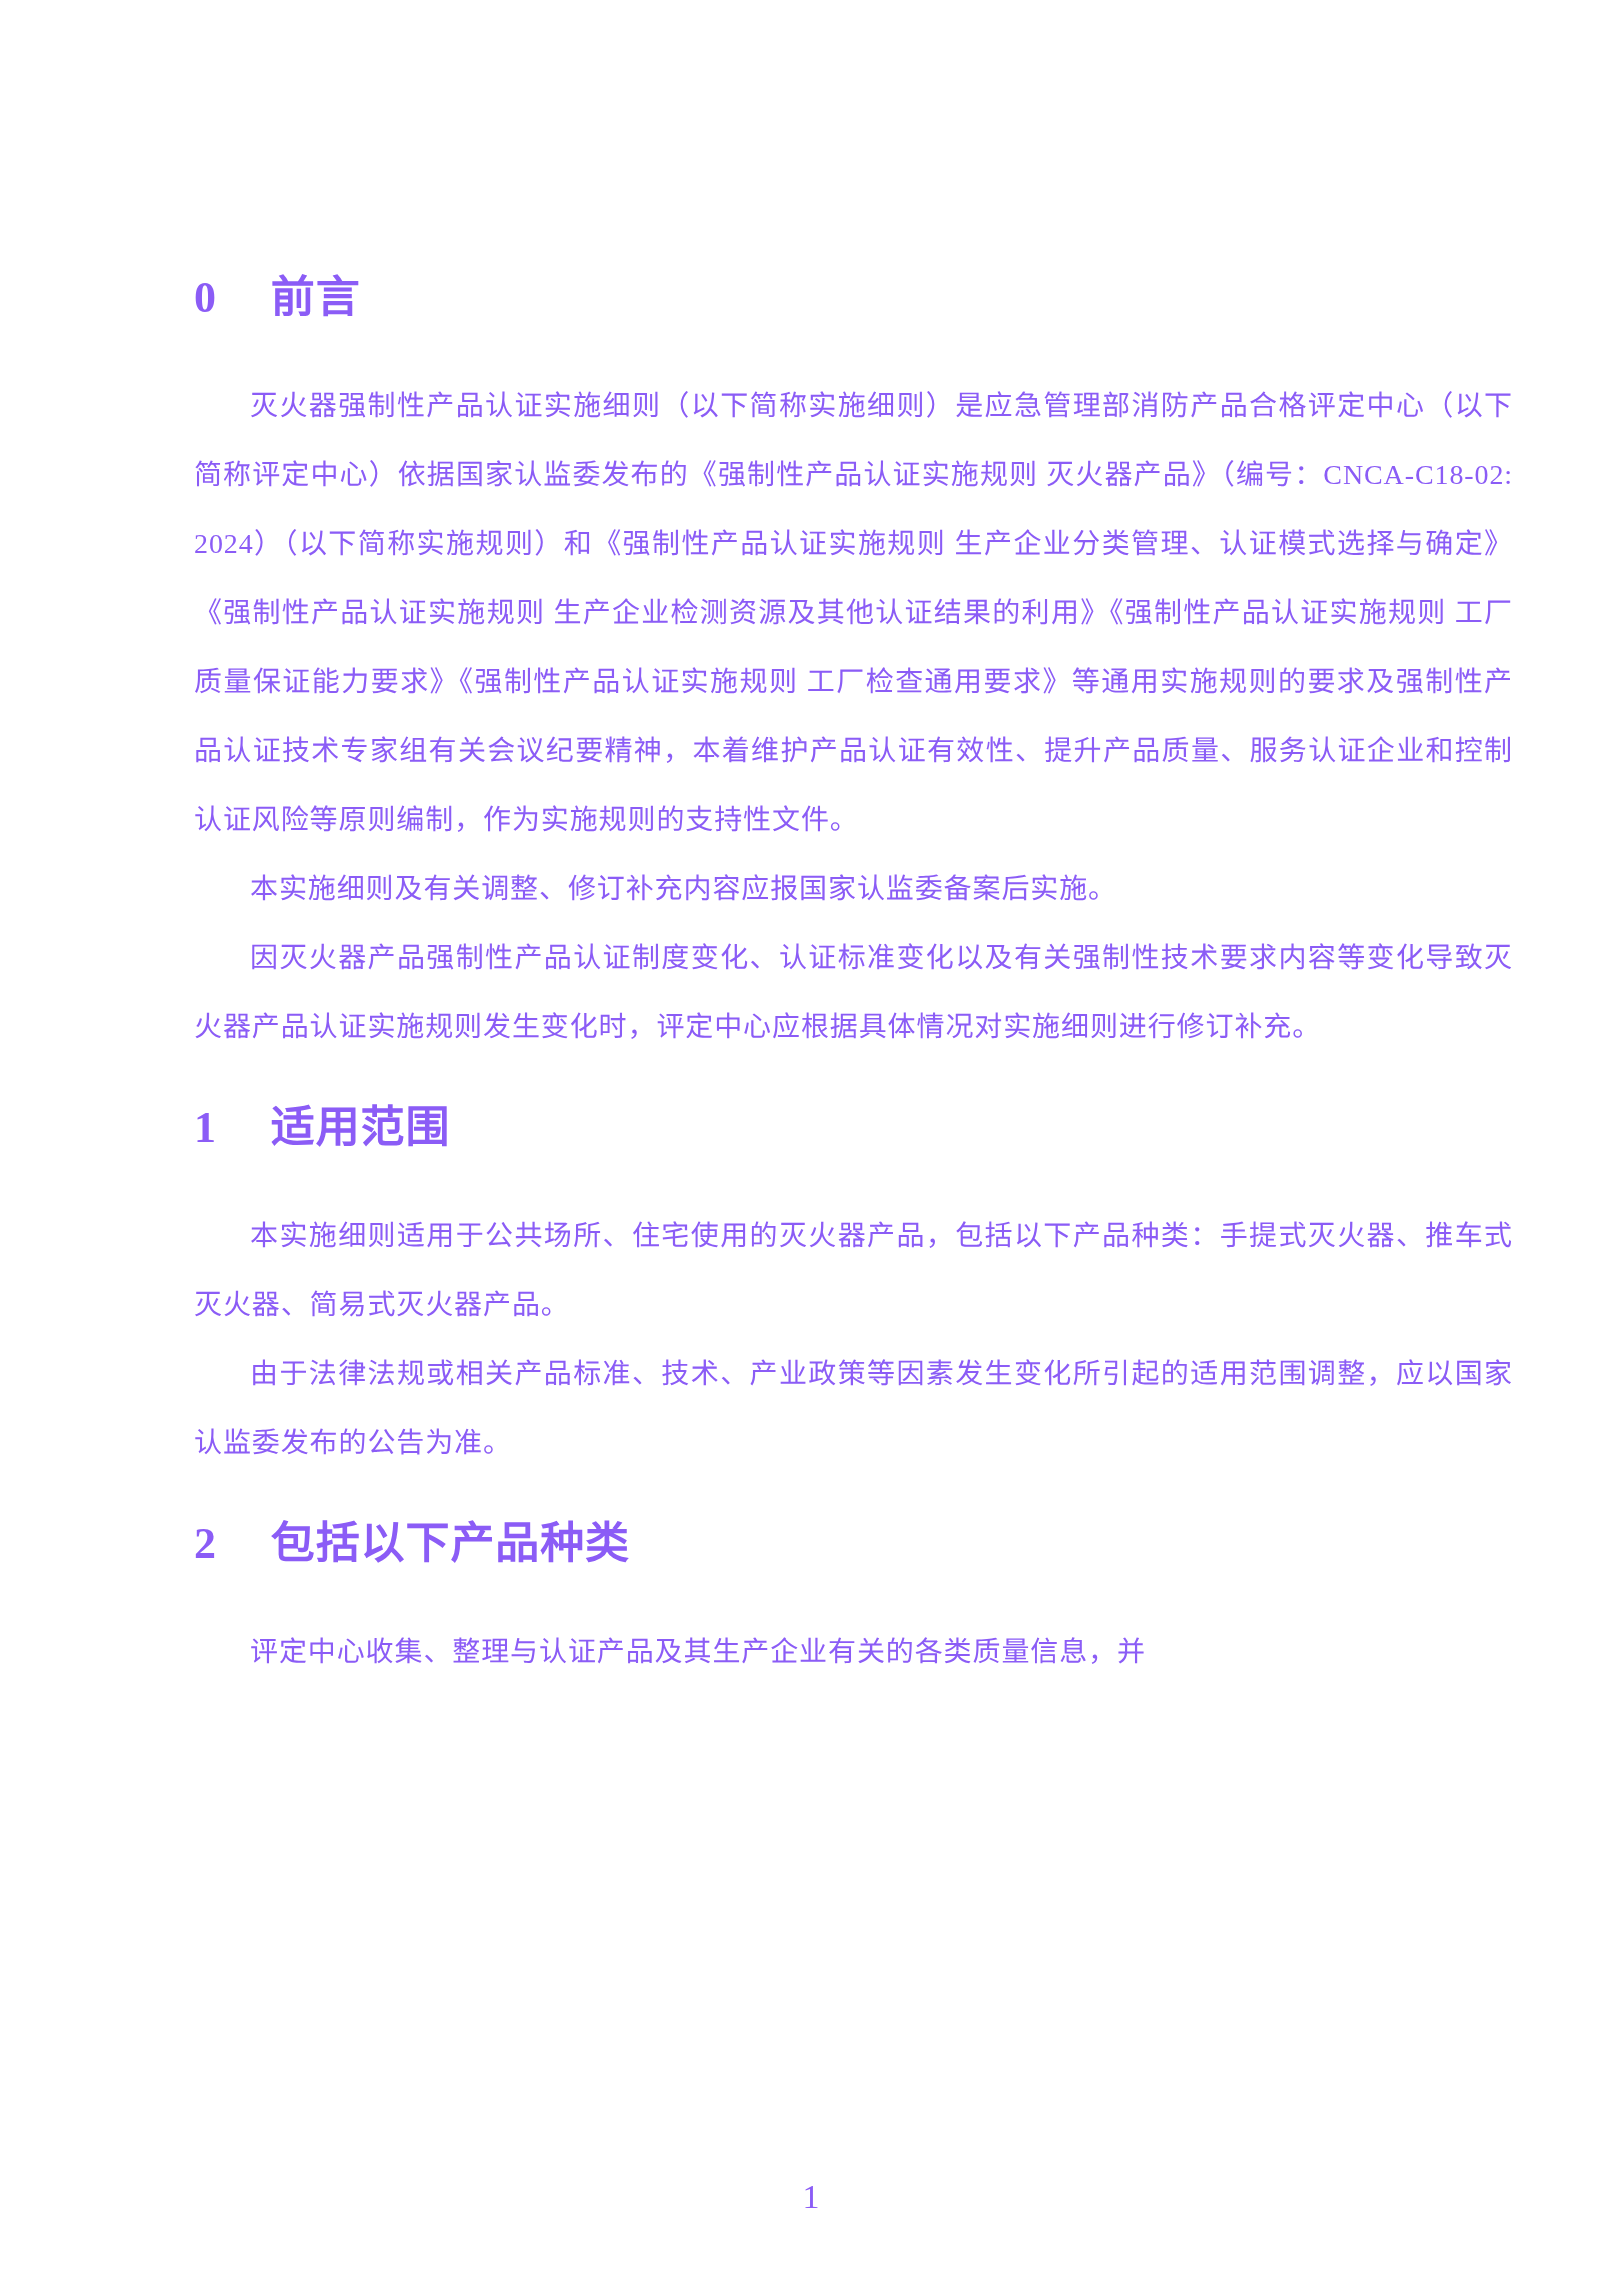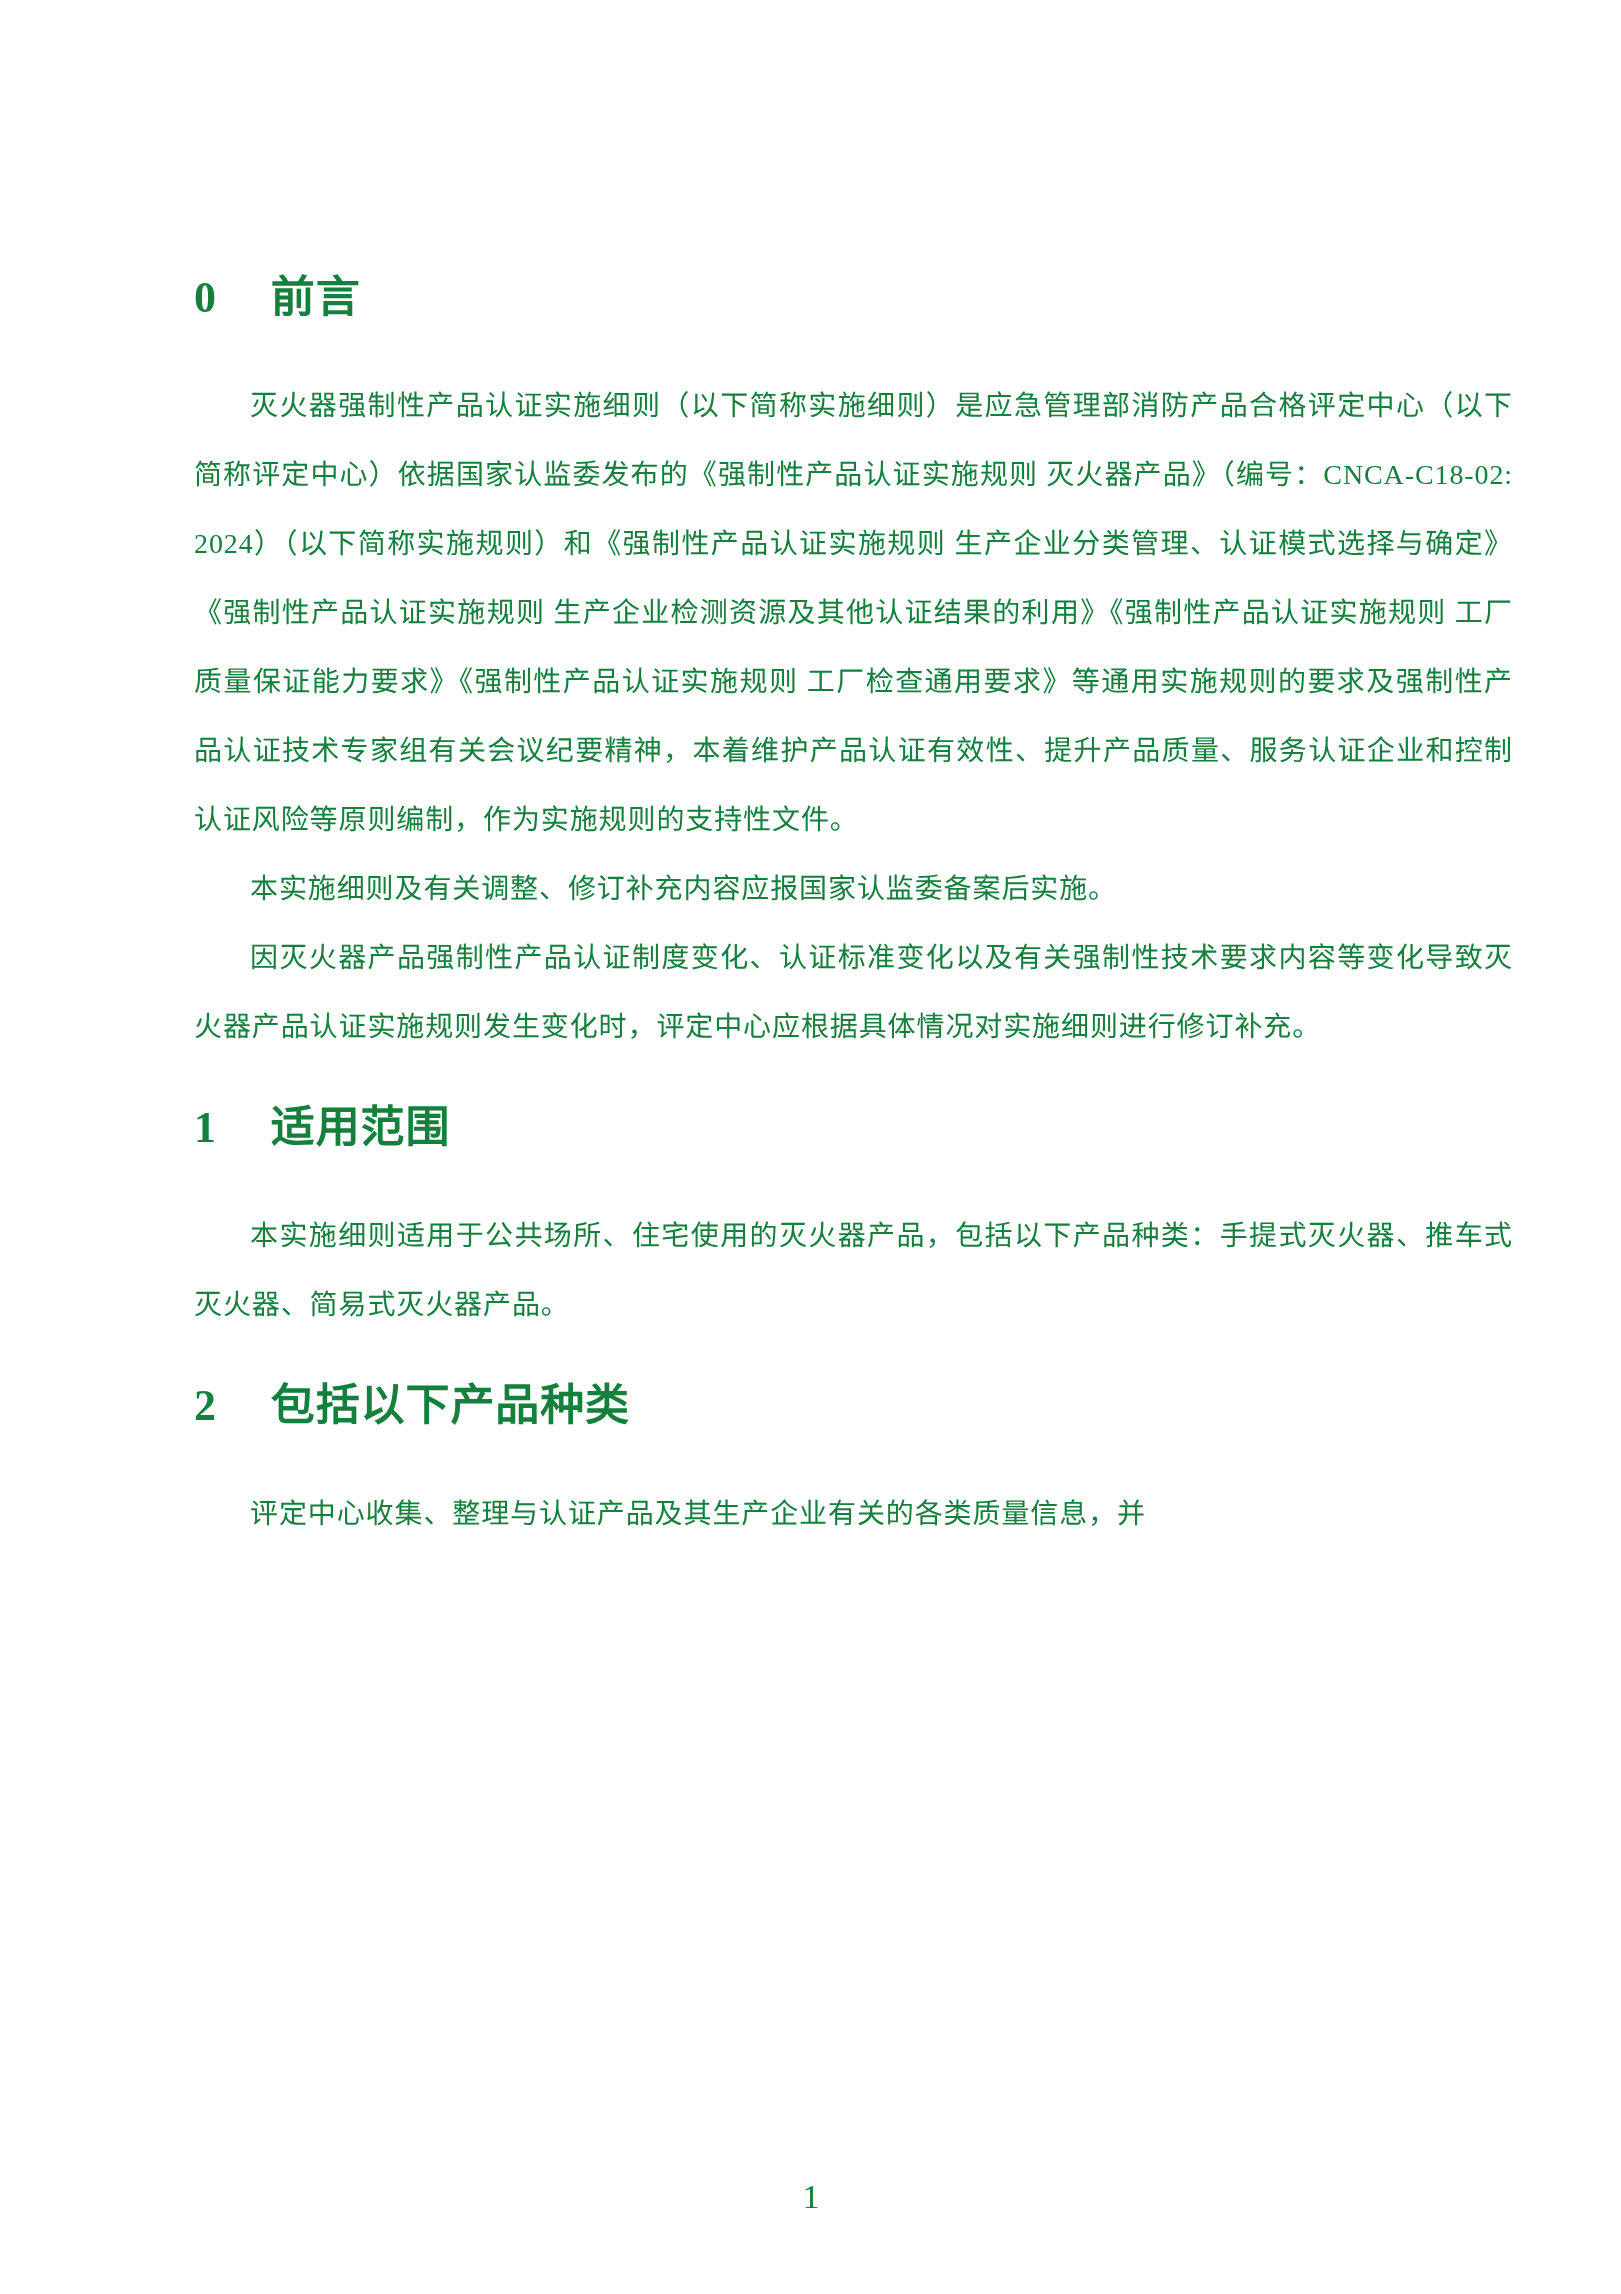--- a/index.html
+++ b/index.html
@@ -6,21 +6,21 @@
     margin: 0;
     padding: 0;
     background: #ffffff;
   }
   .page {
     position: relative;
     width: 1622px;
     height: 2295px;
     margin: 0 auto;
     background: #ffffff;
-    color: #15803d;
+    color: #8b5cf6;
     box-sizing: border-box;
     padding: 263px 109px 0 194px;
     overflow: hidden;
     font-family: "Liberation Serif", "DejaVu Serif", serif;
   }
   .section {
     margin: 0;
     padding: 0;
   }
   .heading {
@@ -75,20 +75,21 @@
     <p class="para">本实施细则及有关调整、修订补充内容应报国家认监委备案后实施。</p>
     <p class="para">因灭火器产品强制性产品认证制度变化、认证标准变化以及有关强制性技术要求内容等变化导致灭火器产品认证实施规则发生变化时，评定中心应根据具体情况对实施细则进行修订补充。</p>
   </div>
 
   <div class="section">
     <h2 class="heading">
       <span class="h-num">1</span>
       <span class="h-title">适用范围</span>
     </h2>
     <p class="para">本实施细则适用于公共场所、住宅使用的灭火器产品，包括以下产品种类：手提式灭火器、推车式灭火器、简易式灭火器产品。</p>
+    <p class="para">由于法律法规或相关产品标准、技术、产业政策等因素发生变化所引起的适用范围调整，应以国家认监委发布的公告为准。</p>
   </div>
 
   <div class="section">
     <h2 class="heading">
       <span class="h-num">2</span>
       <span class="h-title">包括以下产品种类</span>
     </h2>
     <p class="para">评定中心收集、整理与认证产品及其生产企业有关的各类质量信息，并</p>
   </div>
 

